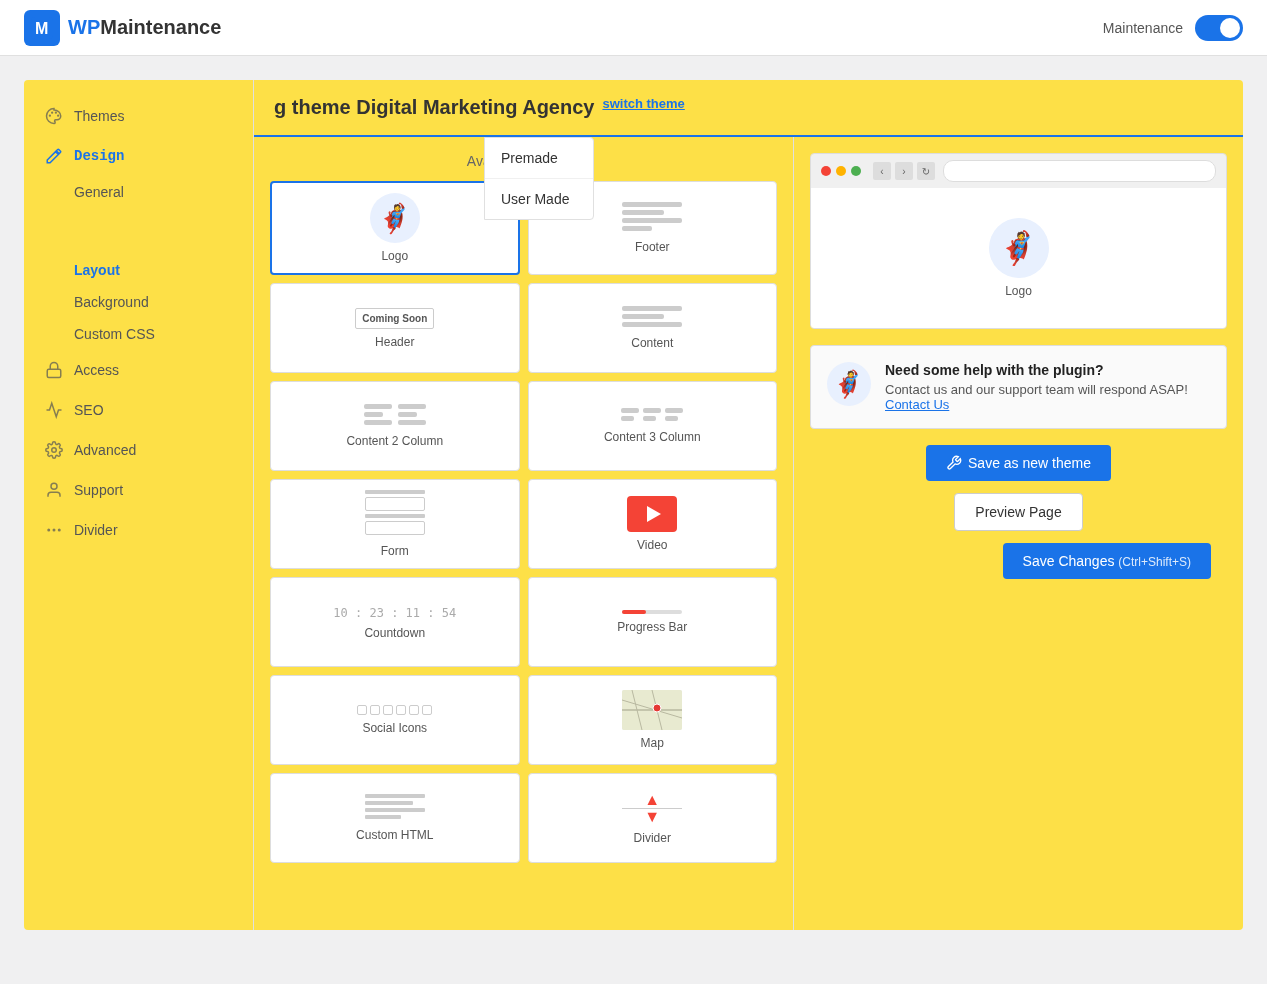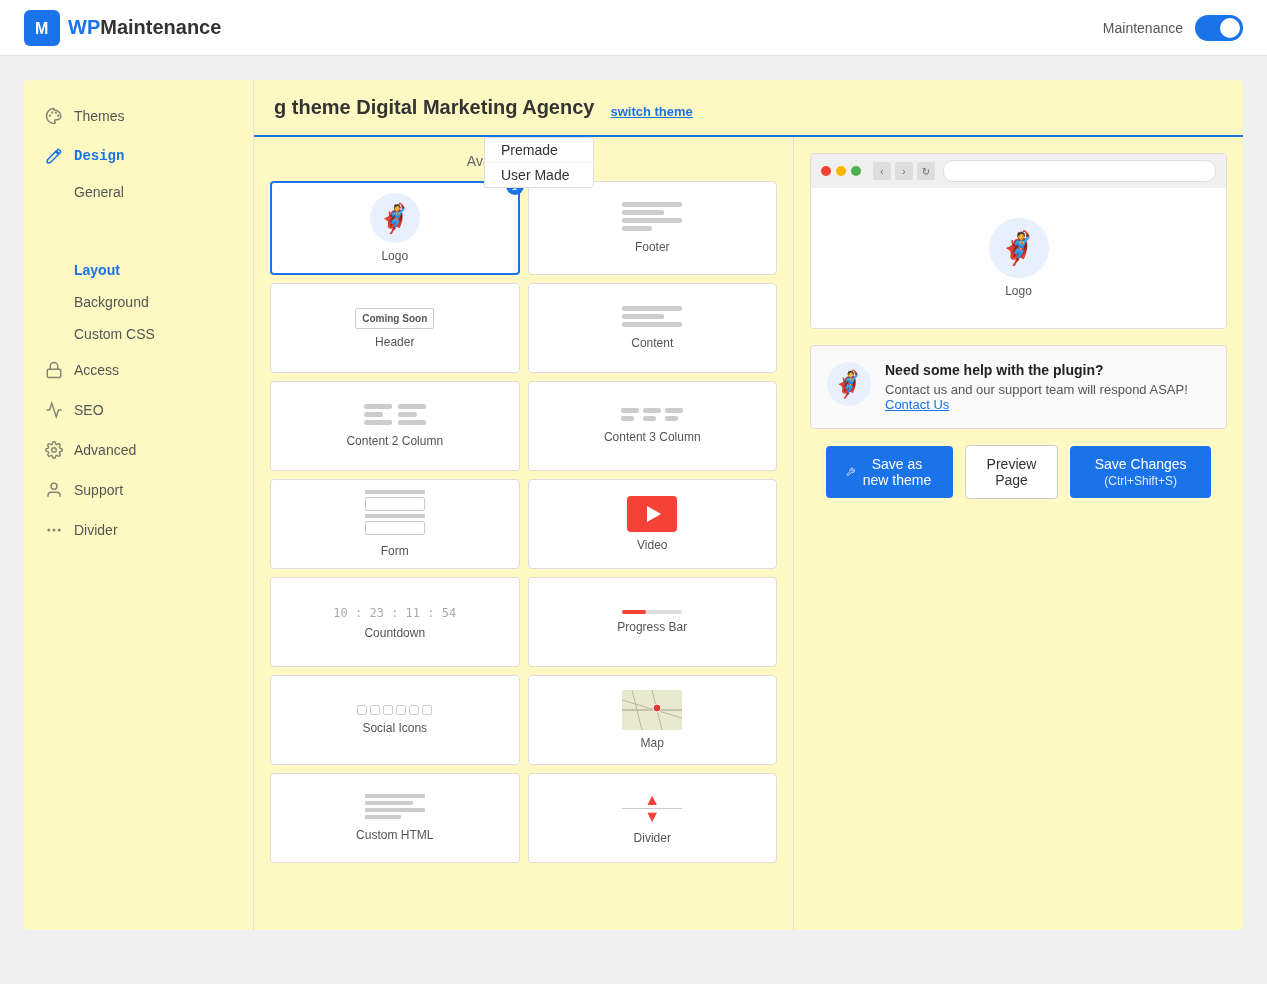--- a/index.html
+++ b/index.html
@@ -33,21 +33,21 @@
     .toggle-switch::after {
       content: ''; position: absolute; right: 3px; top: 3px;
       width: 20px; height: 20px; background: white; border-radius: 50%;
     }
 
     
     .main-wrapper {
       padding: 24px;
     }
     .main-card {
-      background: #fef9c3;
+      background: #fde047;
       border-radius: 4px;
       display: flex;
       min-height: 850px;
       position: relative;
     }
 
     
     .sidebar {
       width: 230px;
       border-right: 1px solid #e0e0e0;
@@ -71,21 +71,21 @@
 
     
     .content-area {
       flex: 1;
       display: flex;
       flex-direction: column;
     }
 
     
     .theme-header {
-      display: flex; align-items: flex-end; gap: 8px;
+      display: flex; align-items: flex-start; 
       padding: 16px 20px;
       border-bottom: 2px solid #1a73e8;
       font-size: 20px; font-weight: 600; color: #333;
     }
     .switch-theme-link {
       font-size: 13px; color: #1a73e8; text-decoration: underline; cursor: pointer; margin-left: 8px;
     }
 
     
     .body-split {
@@ -106,21 +106,21 @@
     .submenu {
       position: absolute;
       top: 0; left: 230px;
       background: #fff;
       border: 1px solid #e0e0e0;
       border-radius: 0 4px 4px 0;
       z-index: 10;
       width: 110px;
     }
     .submenu-item {
-      padding: 4px 16px;
+      padding: 12px 16px;
       cursor: pointer; font-size: 14px; color: #333;
       border-bottom: 1px solid #f0f0f0;
     }
     .submenu-item:last-child { border-bottom: none; }
 
     .modules-title {
       text-align: center; font-size: 14px; color: #666; margin-bottom: 12px; font-weight: 500;
     }
     .modules-grid {
       display: grid;
@@ -220,21 +220,21 @@
     .help-avatar {
       width: 44px; height: 44px; border-radius: 50%; background: #e8f0fe;
       display: flex; align-items: center; justify-content: center; flex-shrink: 0; overflow: hidden;
     }
     .help-text h3 { font-size: 14px; font-weight: 700; color: #222; margin-bottom: 4px; }
     .help-text p { font-size: 13px; color: #555; }
     .help-link { color: #1a73e8; text-decoration: underline; cursor: pointer; }
 
     
     .action-bar {
-      display: flex; align-items: center; gap: 12px; padding: 0 16px 16px;
+      display: flex; align-items: center; gap: 12px; padding: 0 16px 16px; flex-direction: column;
     }
     .btn-save-theme {
       background: #1a73e8; color: white; border: none; border-radius: 4px;
       padding: 10px 20px; font-size: 14px; cursor: pointer;
       display: flex; align-items: center; gap: 6px;
     }
     .btn-preview {
       background: white; color: #333; border: 1px solid #ccc; border-radius: 4px;
       padding: 10px 20px; font-size: 14px; cursor: pointer;
     }

